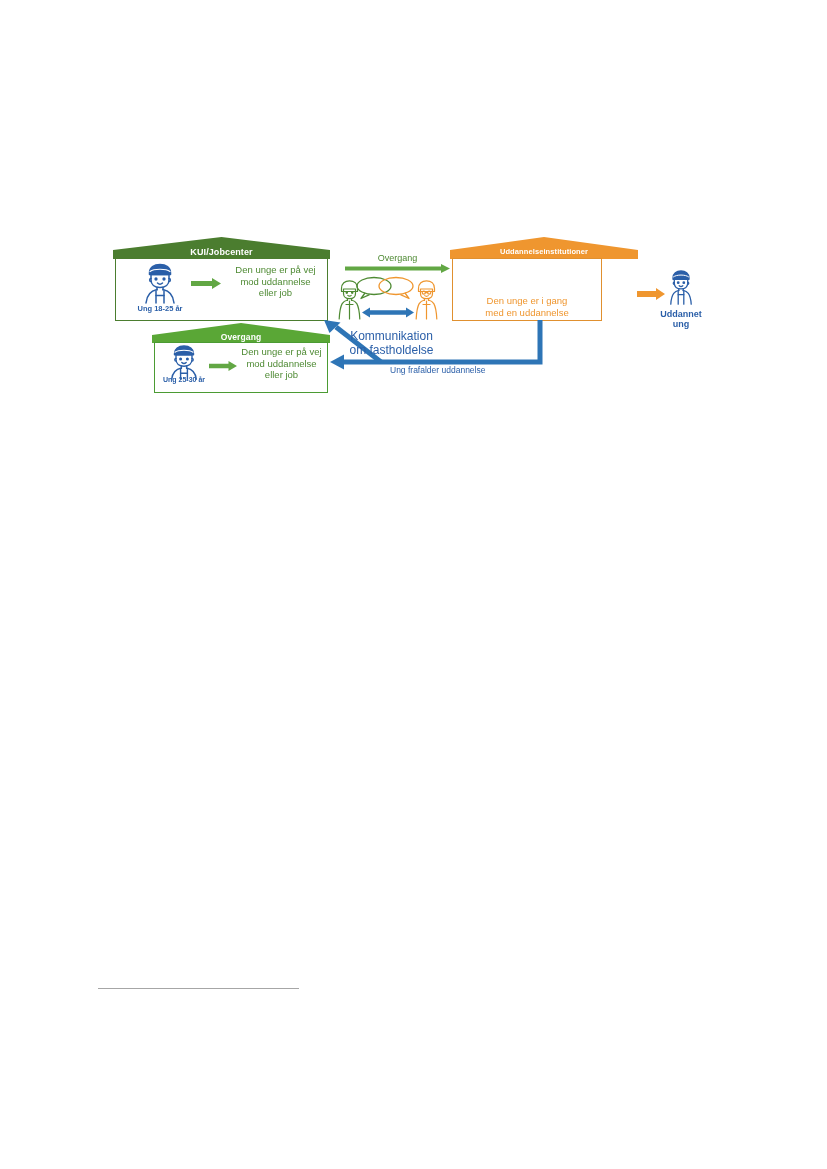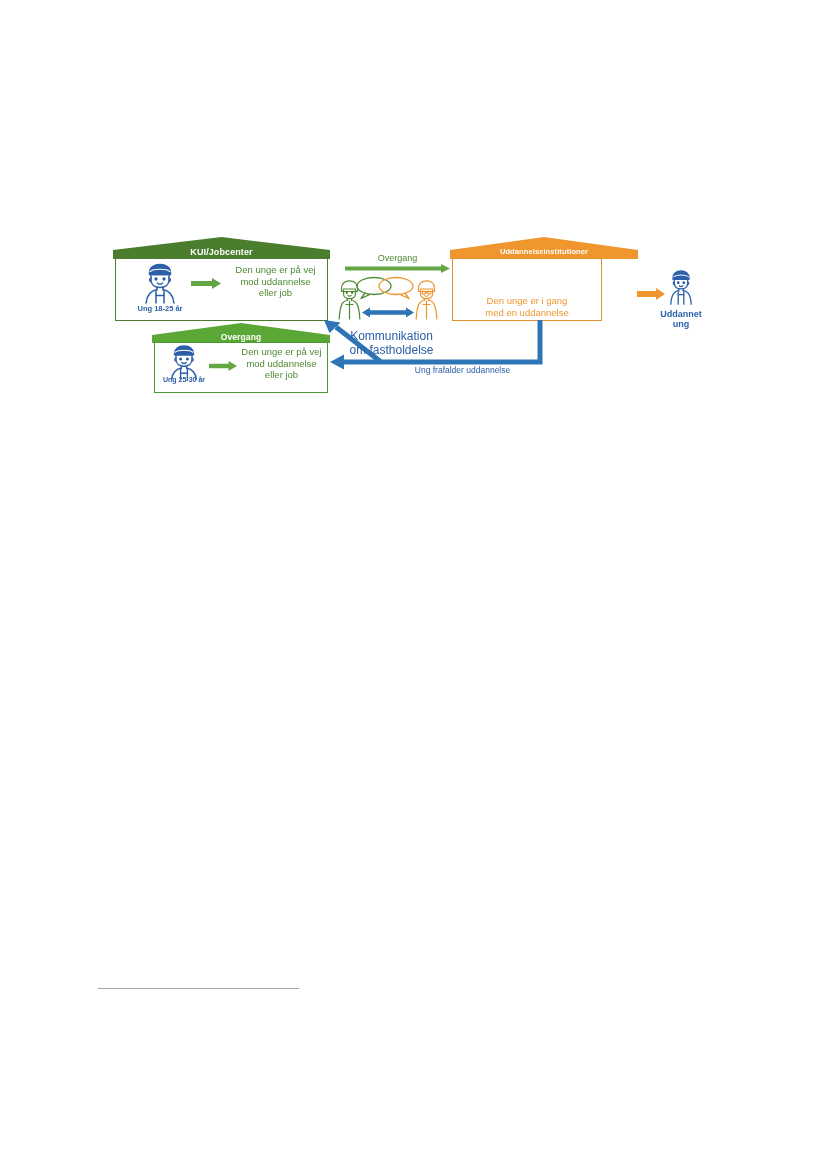--- a/index.html
+++ b/index.html
@@ -260,21 +260,21 @@
       <path d="M216 0 L216 42 L18 42" fill="none" stroke="#2e75b6" stroke-width="5"></path>
       <path d="M20 34.5 L6 42 L20 49.5 Z" fill="#2e75b6"></path>
 
       <path d="M57 42 L12 7" fill="none" stroke="#2e75b6" stroke-width="5"></path>
       <path d="M0 0 L16.5 2.5 L5.5 13 Z" fill="#2e75b6"></path>
     </svg>
 
     <div class="conn-label txt-blue" style="left:344px; top:329px; width:95px; text-align:center; font-size:12px;">Kommunikation
 om fastholdelse</div>
 
-    <div class="conn-label txt-blue" style="left:390px; top:365px; width:145px; text-align:center; font-size:8.5px;">Ung frafalder uddannelse</div>
+    <div class="conn-label txt-blue" style="left:390px; top:365px; width:145px; text-align:left; font-size:8.5px;">Ung frafalder uddannelse</div>
 
     <svg class="person" style="left:637px; top:288px;" width="28" height="12" viewBox="0 0 28 12">
       <path d="M0 3 L19 3 L19 0 L28 6 L19 12 L19 9 L0 9 Z" fill="#ef962f"></path>
     </svg>
 
     <div class="person" style="left:663px; top:269px; width:36px; height:36px;">
       <svg width="36" height="36" viewBox="0 0 36 36">
         <g fill="none" stroke="#2b5fa8" stroke-width="1.3" stroke-linecap="round" stroke-linejoin="round">
           <path d="M10 9 C10 4.6 13.5 2 18 2 C22.5 2 26 4.6 26 9 L26 10.3 L10 10.3 Z" fill="#2b5fa8" stroke="#2b5fa8"></path>
           <path d="M10.5 7.8 C13.5 5.4 22.5 5.4 25.5 7.8" stroke="#ffffff" stroke-width="1"></path>

